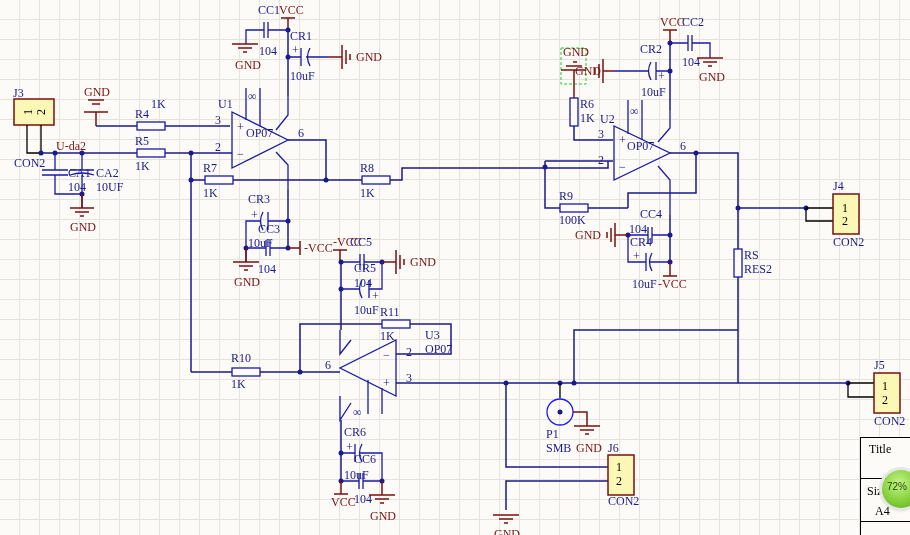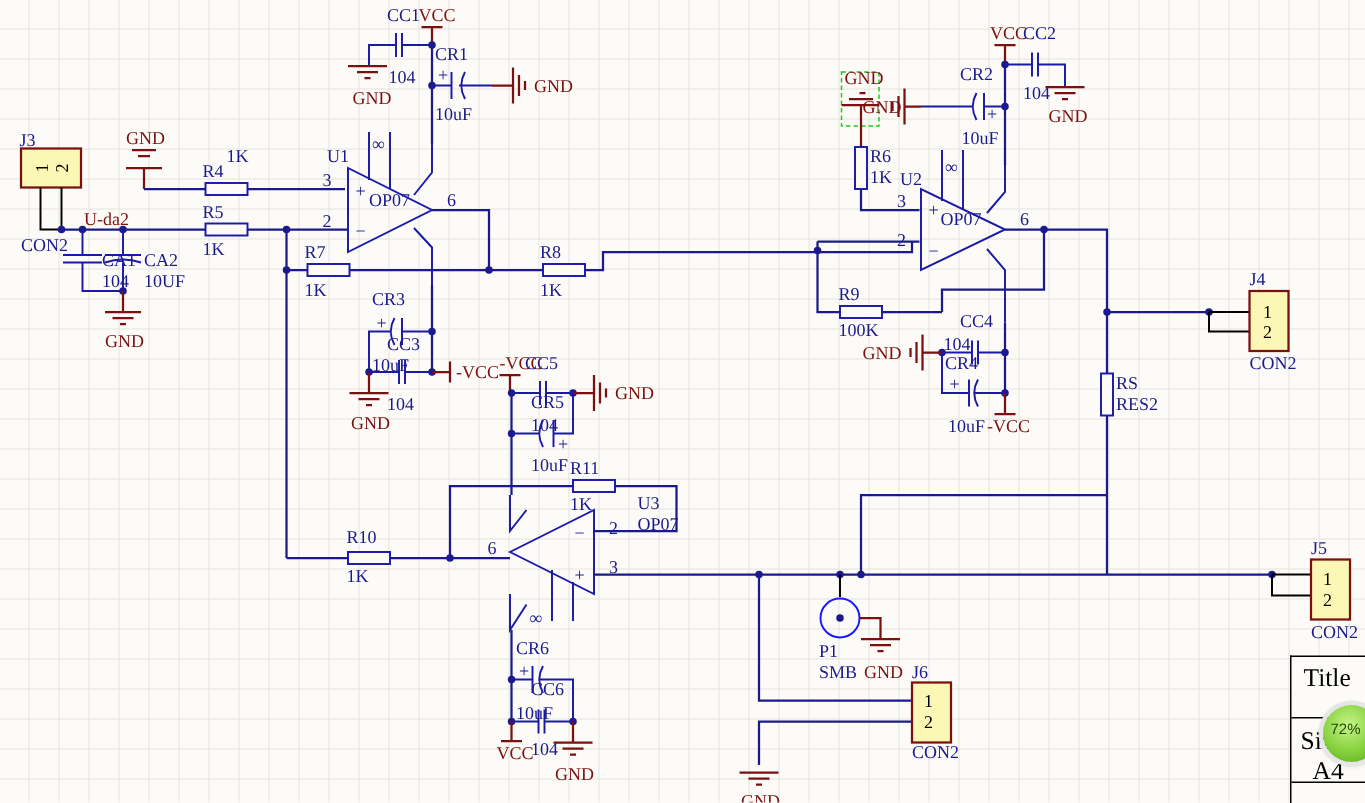--- a/index.html
+++ b/index.html
@@ -16,21 +16,21 @@
   .c{stroke:#1a1aa8;stroke-width:1.3;fill:none;}
   .pw{stroke:#7a1010;stroke-width:1.5;fill:none;}
   .dot{fill:#1a1a8c;}
   .t{font-family:"Liberation Serif",serif;font-size:12px;fill:#1a1a8c;}
   .tp{font-family:"Liberation Serif",serif;font-size:12px;fill:#7a1010;}
   .tk{font-family:"Liberation Serif",serif;font-size:12px;fill:#000;}
   .con{fill:#fbf7b4;stroke:#7a1010;stroke-width:1.5;}
   .res{fill:#fcfbf7;stroke:#1a1aa8;stroke-width:1.3;}
   #titleblock{position:absolute;left:860px;top:437px;width:60px;height:110px;border:1px solid #000;border-right:none;background:#fcfbf7;}
   .tb-line{position:absolute;left:0;width:60px;border-top:1px solid #000;}
-  .tb-text{position:absolute;font-family:"Liberation Serif",serif;font-size:17px;color:#000;}
+  .tb-text{position:absolute;font-family:"Liberation Serif",serif;font-size:12px;color:#000;}
   #zoom-badge{position:absolute;left:882px;top:470px;width:38px;height:38px;border-radius:50%;
     background:radial-gradient(circle at 45% 35%,#c6f38a 0%,#86d13c 55%,#5aa51c 100%);
     box-shadow:0 0 0 3px #e6e6e6,0 1px 4px rgba(0,0,0,.4);}
   #zoom-badge span{position:absolute;left:5px;top:11px;font-family:"Liberation Sans",sans-serif;font-size:10px;color:#234a04;}
 </style>
 </head>
 <body>
 
 <div id="canvas">
 <svg width="910" height="535" viewBox="0 0 910 535">

